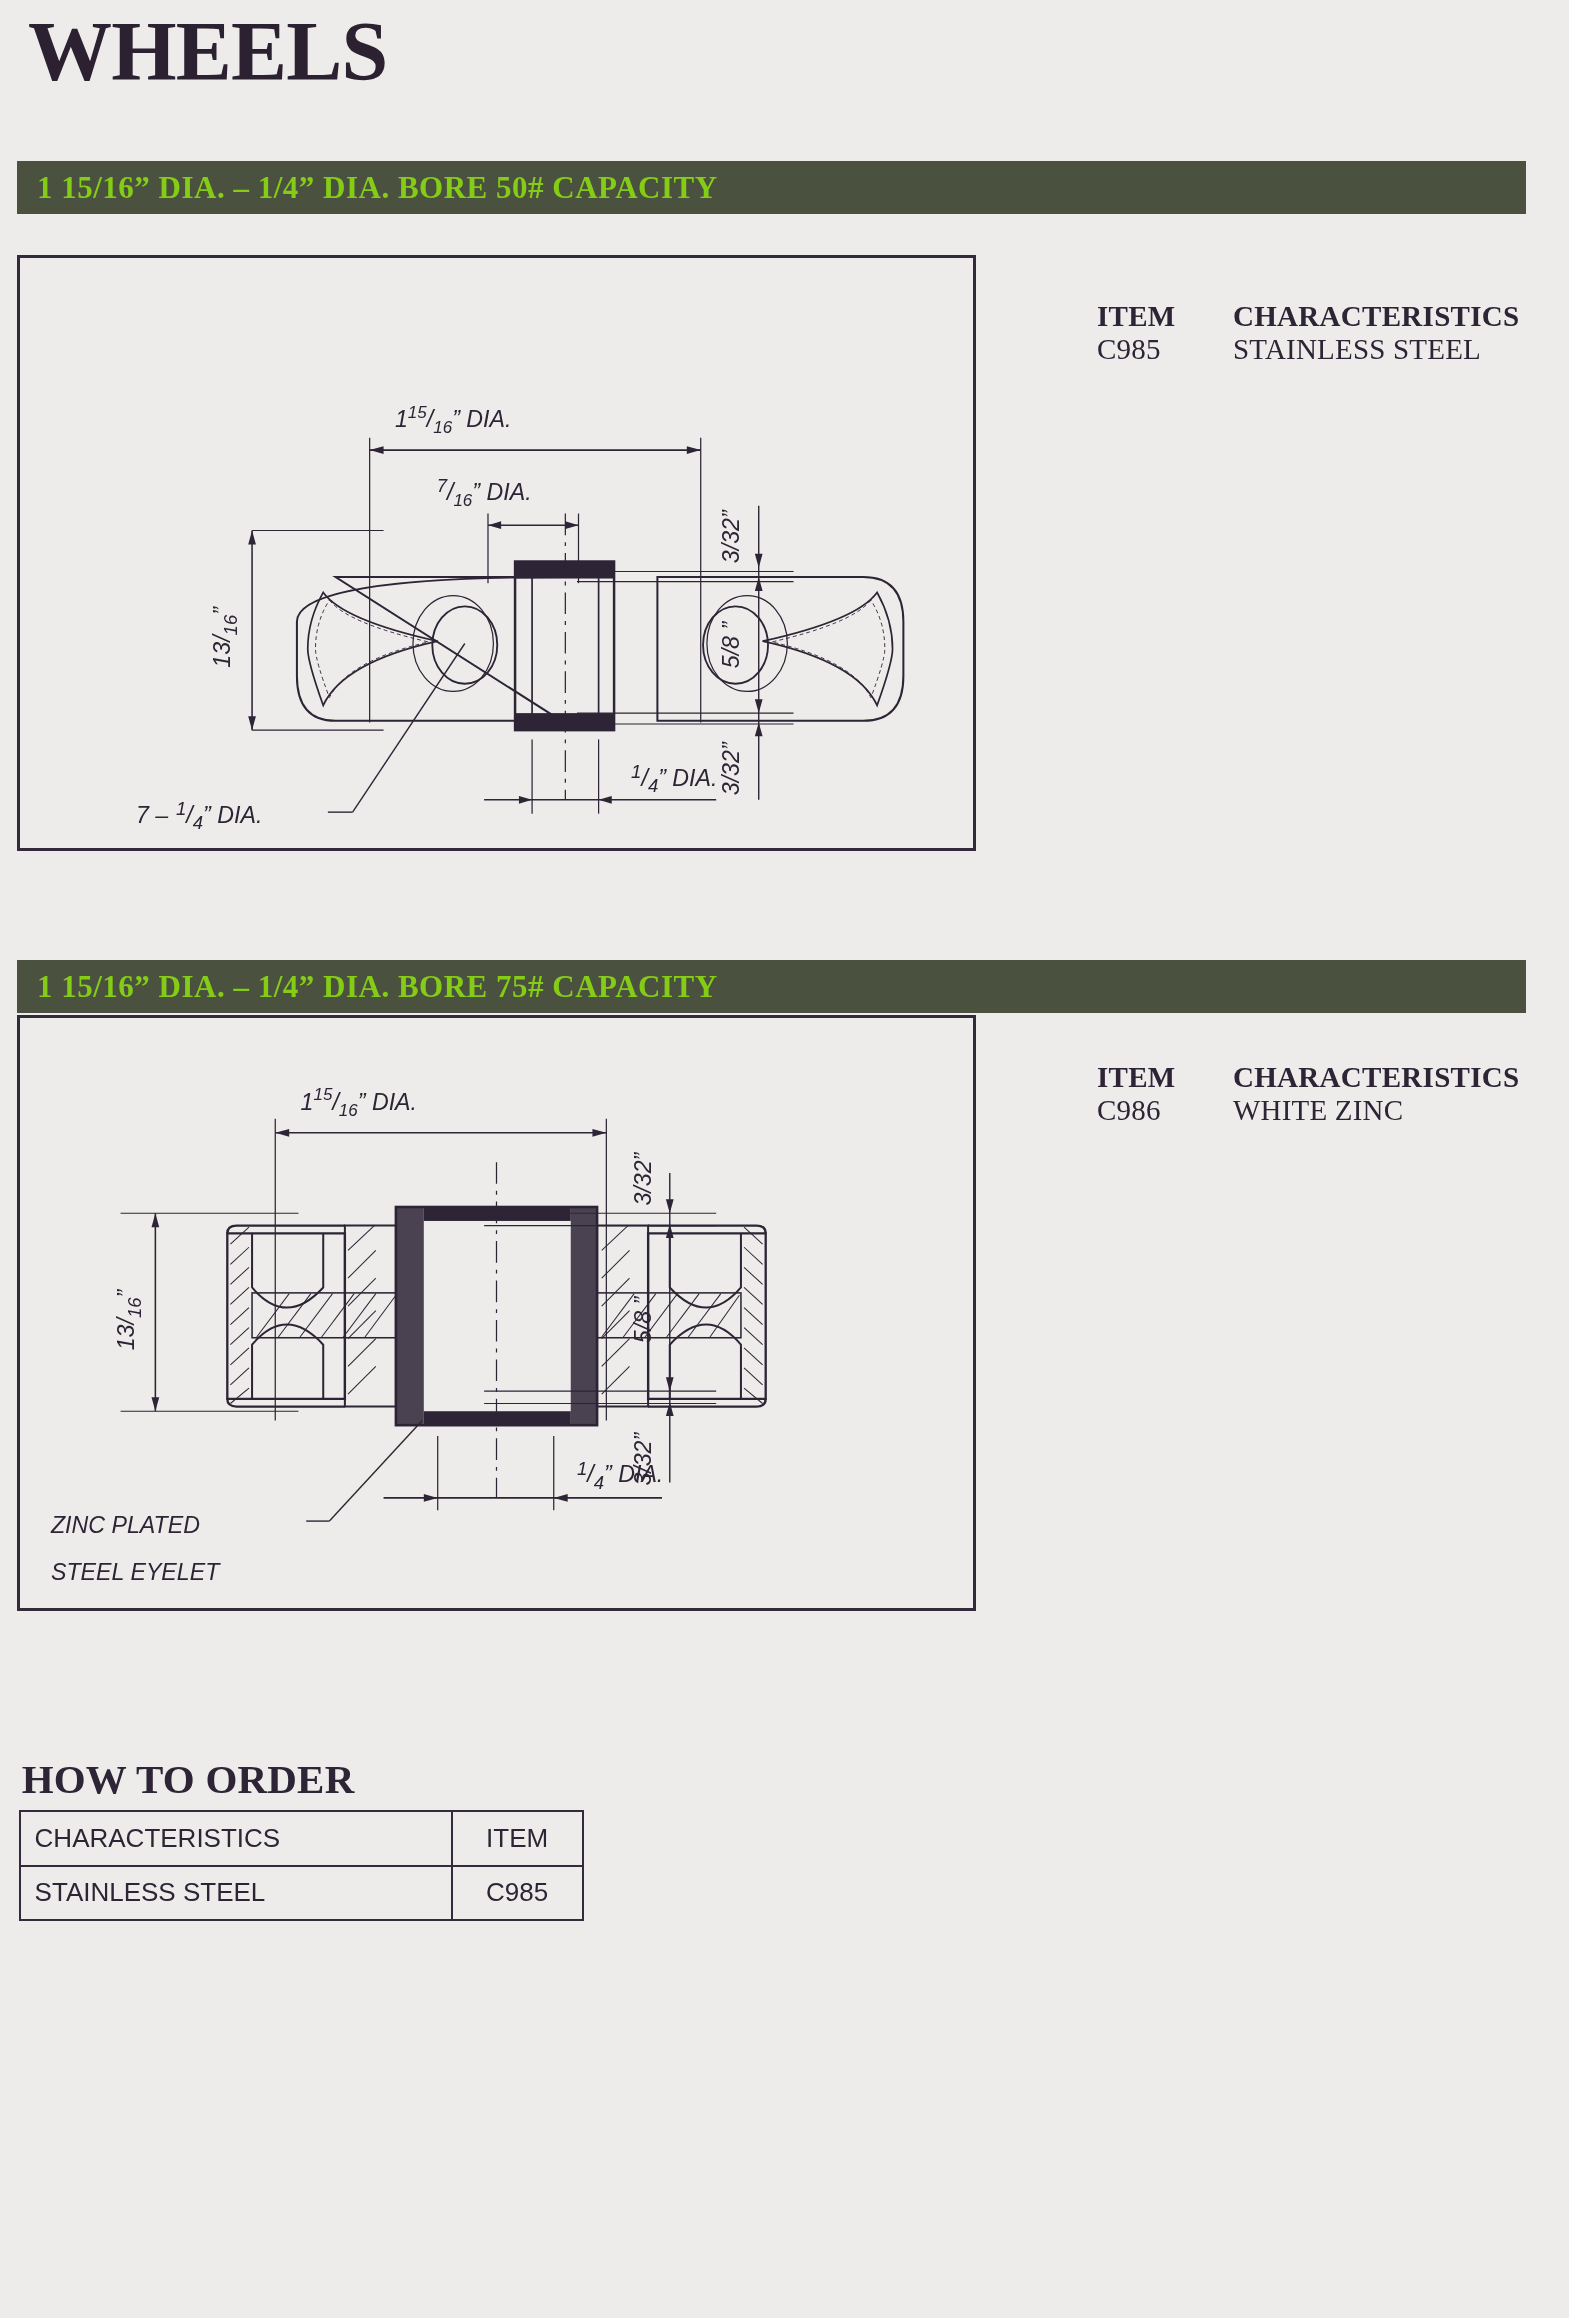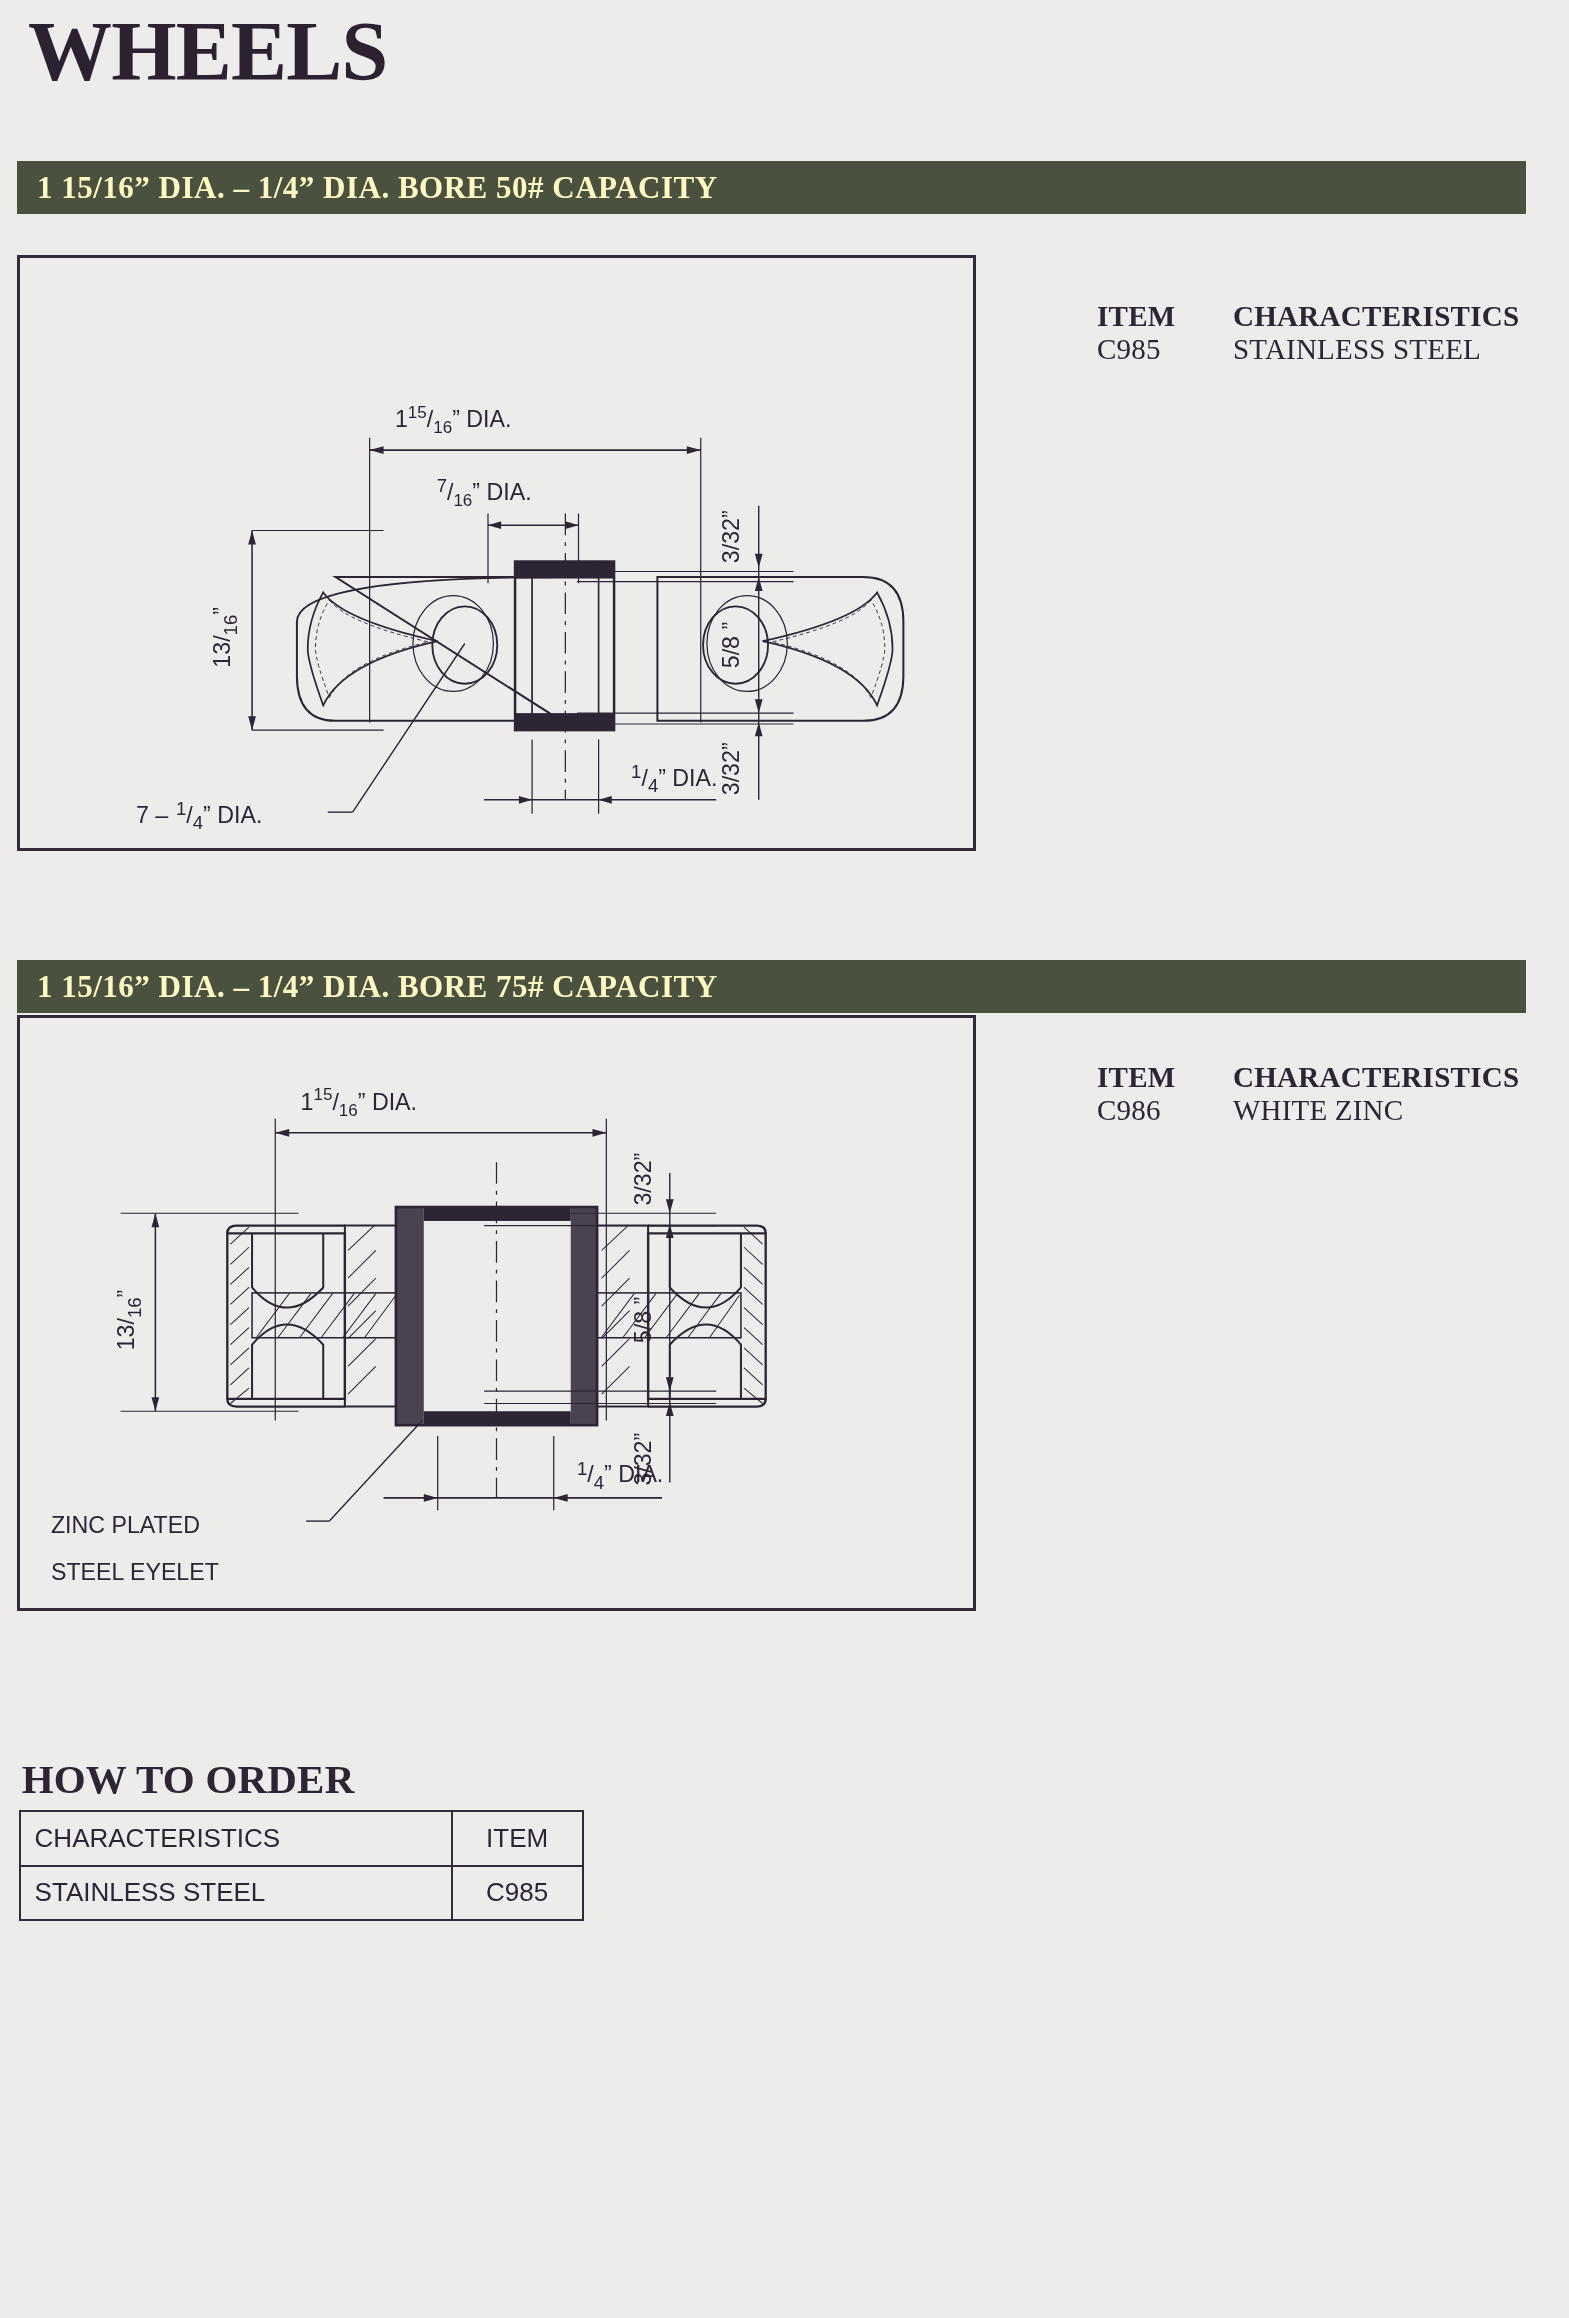--- a/index.html
+++ b/index.html
@@ -27,35 +27,36 @@
   
   .banner{
     position:absolute;
     left:17px;
     width:1509px;
     height:53px;
     background:#4a513f;
     display:flex;align-items:center;
   }
   .banner-text{
-    color:#fef9c3;
+    color:#84cc16;
     font-family:"Liberation Serif", serif;
     font-weight:bold;
     font-size:31px;
     letter-spacing:0.5px;
     margin-left:20px;
     white-space:nowrap;
   }
 
   
   .draw-box{
     position:absolute;
     border:3.1px solid #332a3c;
     background:#edecea;
     box-sizing:border-box;
+    font-style:italic;
   }
 
   
   .item-block{position:absolute;font-family:"Liberation Serif", serif;}
   .item-block .hdr, .item-block .row{
     display:flex;
     white-space:nowrap;
   }
   .item-block .hdr span{font-weight:bold;font-size:29px;letter-spacing:0.3px;}
   .item-block .row span{font-weight:normal;font-size:29px;letter-spacing:0.2px;}

